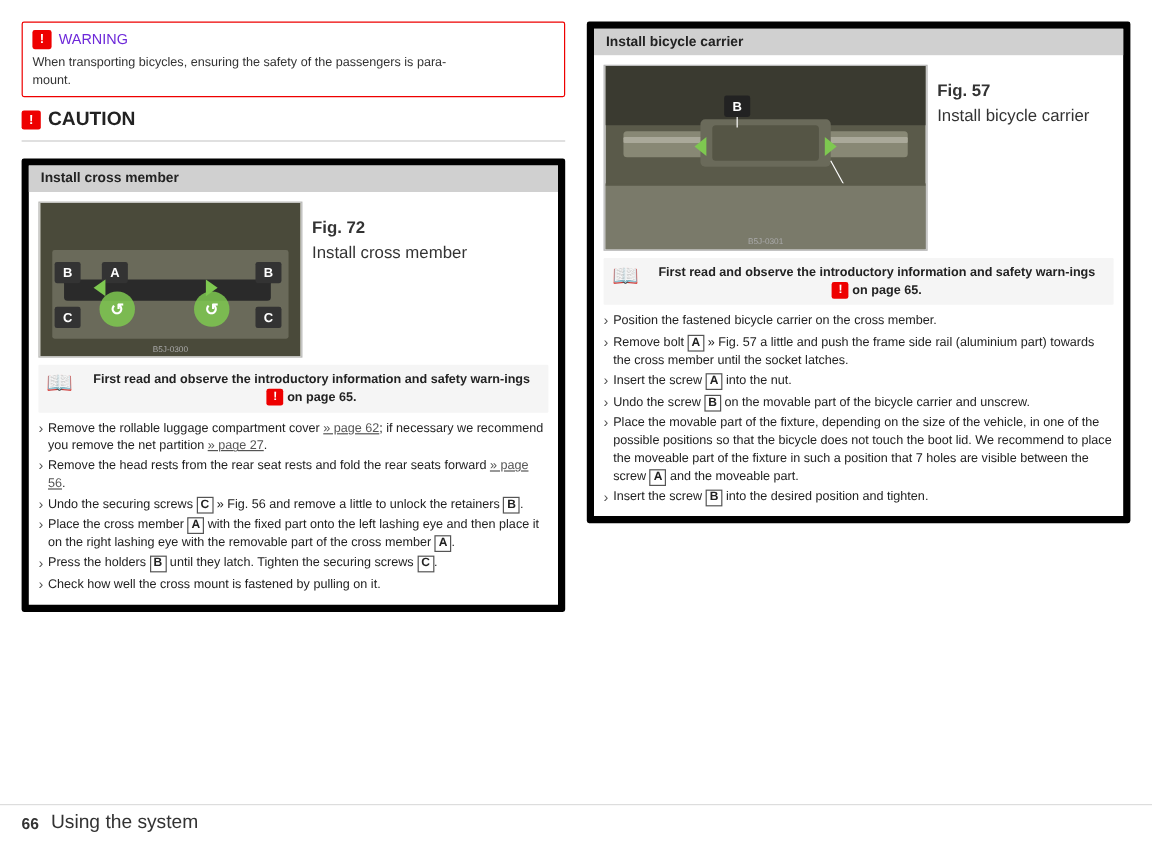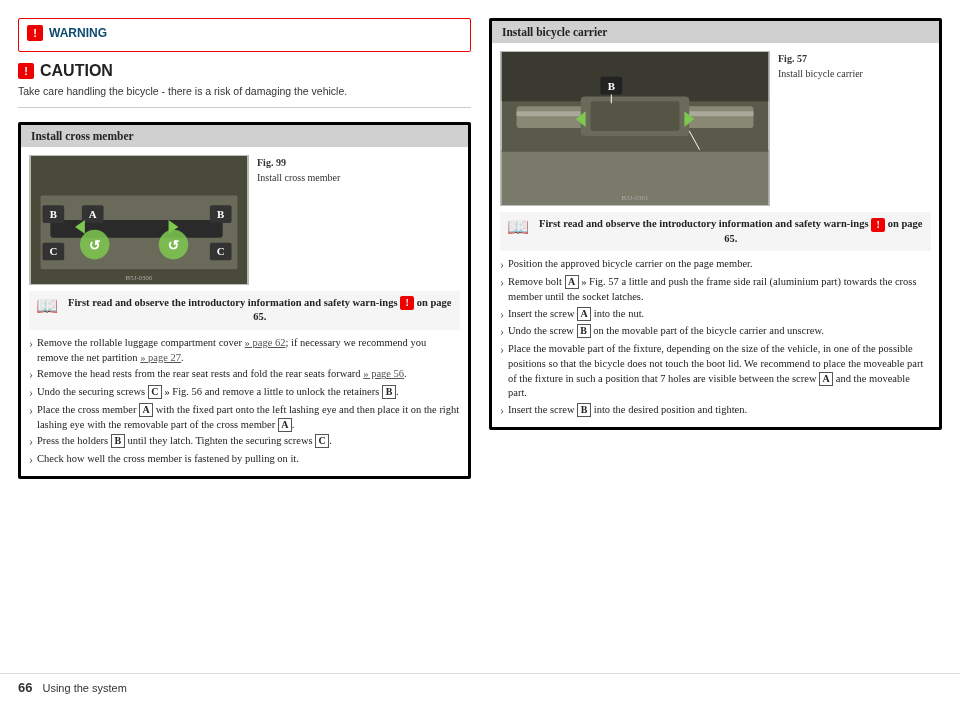--- a/index.html
+++ b/index.html
@@ -54,23 +54,23 @@
       border-radius: 2px;
       display: flex;
       align-items: center;
       justify-content: center;
       color: white;
       font-weight: bold;
       font-size: 11px;
       flex-shrink: 0;
     }
     .warning-title {
-      font-weight: bold;
+      font-weight: normal;
       font-size: 12px;
-      color: #0c4a6e;
+      color: #6d28d9;
     }
     .warning-text {
       font-size: 10.5px;
       line-height: 1.4;
       color: #333;
     }
 
     
     .caution-box {
       display: flex;
@@ -106,23 +106,22 @@
       line-height: 1.4;
     }
     .caution-separator {
       border: none;
       border-top: 1px solid #ccc;
       margin: 4px 0;
     }
 
     
     .section-box {
-      border: 3px solid #000000;
+      border: 6px solid #000000;
       border-radius: 2px;
-      font-family: Liberation Serif, serif;
     }
     .section-header {
       background: #d0d0d0;
       padding: 5px 10px;
       font-weight: bold;
       font-size: 11.5px;
     }
     .section-body {
       padding: 8px;
       display: flex;
@@ -139,23 +138,24 @@
     .figure-image {
       width: 220px;
       height: 130px;
       background: #e8e8e0;
       border: 1px solid #bbb;
       position: relative;
       overflow: hidden;
       flex-shrink: 0;
     }
     .figure-caption {
-      font-size: 10px;
+      font-size: 14px;
       color: #333;
       line-height: 1.5;
+      margin-top: 11px;
     }
     .figure-caption-title {
       font-weight: bold;
     }
 
     
     .read-notice {
       display: flex;
       gap: 8px;
       align-items: flex-start;
@@ -234,21 +234,21 @@
       color: #333;
       display: flex;
       align-items: center;
       gap: 10px;
     }
     .page-number {
       font-weight: bold;
       font-size: 13px;
     }
     .footer-text {
-      font-size: 11px;
+      font-size: 16px;
     }
 
     
     .fig-left svg, .fig-right svg {
       width: 100%;
       height: 100%;
     }
   </style>
 </head>
 <body>
@@ -257,30 +257,32 @@
 
   <div class="left-column">
 
     <div class="warning-box">
       <div class="warning-header">
         <div class="warning-icon">
           <span>!</span>
         </div>
         <span class="warning-title">WARNING</span>
       </div>
+      <div class="warning-text">
+        When transporting bicycles, ensuring the safety of the passengers is para-<br>mount.
+      </div>
     </div>
 
     <div class="caution-box">
       <div class="caution-header">
         <div class="caution-icon">
           <span>!</span>
         </div>
         <span class="caution-title">CAUTION</span>
       </div>
-      <div class="caution-text">Take care handling the bicycle - there is a risk of damaging the vehicle.</div>
       <hr class="caution-separator">
     </div>
 
     <div class="section-box">
       <div class="section-header">Install cross member</div>
       <div class="section-body">
 
         <div class="figure-area">
           <div class="figure-image fig-left">
             <svg viewBox="0 0 220 130" xmlns="http://www.w3.org/2000/svg">
@@ -312,21 +314,21 @@
 
               <circle cx="65" cy="90" r="15" fill="#7ec850" opacity="0.85"></circle>
               <text x="65" y="95" fill="white" font-size="14" font-weight="bold" text-anchor="middle">↺</text>
               <circle cx="145" cy="90" r="15" fill="#7ec850" opacity="0.85"></circle>
               <text x="145" y="95" fill="white" font-size="14" font-weight="bold" text-anchor="middle">↺</text>
 
               <text x="110" y="126" fill="#aaa" font-size="7" text-anchor="middle">B5J-0300</text>
             </svg>
           </div>
           <div class="figure-caption">
-            <div class="figure-caption-title">Fig. 99</div>
+            <div class="figure-caption-title">Fig. 72</div>
             <div>Install cross member</div>
           </div>
         </div>
 
         <div class="read-notice">
           <div class="book-icon">📖</div>
           <div class="read-notice-text">
             First read and observe the introductory information and safety warn-ings <span style="display:inline-flex;align-items:center;justify-content:center;background:#e00;color:white;width:14px;height:14px;border-radius:2px;font-size:10px;font-weight:bold;vertical-align:middle;">!</span> on page 65.
           </div>
         </div>
@@ -347,21 +349,21 @@
           <div class="instruction-item">
             <span class="instruction-bullet">›</span>
             <span class="instruction-text">Place the cross member <span class="label-box">A</span> with the fixed part onto the left lashing eye and then place it on the right lashing eye with the removable part of the cross member <span class="label-box">A</span>.</span>
           </div>
           <div class="instruction-item">
             <span class="instruction-bullet">›</span>
             <span class="instruction-text">Press the holders <span class="label-box">B</span> until they latch. Tighten the securing screws <span class="label-box">C</span>.</span>
           </div>
           <div class="instruction-item">
             <span class="instruction-bullet">›</span>
-            <span class="instruction-text">Check how well the cross member is fastened by pulling on it.</span>
+            <span class="instruction-text">Check how well the cross mount is fastened by pulling on it.</span>
           </div>
         </div>
 
       </div>
     </div>
 
   </div>
 
   <div class="right-column">
 
@@ -413,21 +415,21 @@
         <div class="read-notice">
           <div class="book-icon">📖</div>
           <div class="read-notice-text">
             First read and observe the introductory information and safety warn-ings <span style="display:inline-flex;align-items:center;justify-content:center;background:#e00;color:white;width:14px;height:14px;border-radius:2px;font-size:10px;font-weight:bold;vertical-align:middle;">!</span> on page 65.
           </div>
         </div>
 
         <div class="instructions">
           <div class="instruction-item">
             <span class="instruction-bullet">›</span>
-            <span class="instruction-text">Position the approved bicycle carrier on the page member.</span>
+            <span class="instruction-text">Position the fastened bicycle carrier on the cross member.</span>
           </div>
           <div class="instruction-item">
             <span class="instruction-bullet">›</span>
             <span class="instruction-text">Remove bolt <span class="label-box">A</span> » Fig. 57 a little and push the frame side rail (aluminium part) towards the cross member until the socket latches.</span>
           </div>
           <div class="instruction-item">
             <span class="instruction-bullet">›</span>
             <span class="instruction-text">Insert the screw <span class="label-box">A</span> into the nut.</span>
           </div>
           <div class="instruction-item">

